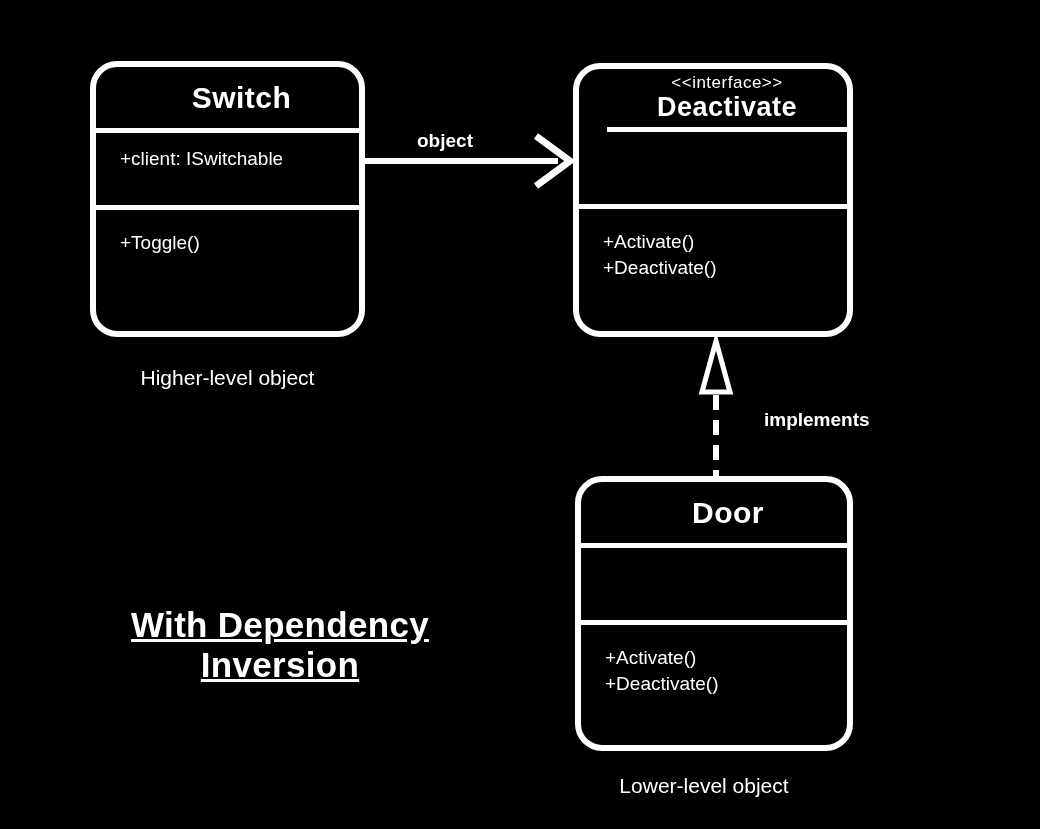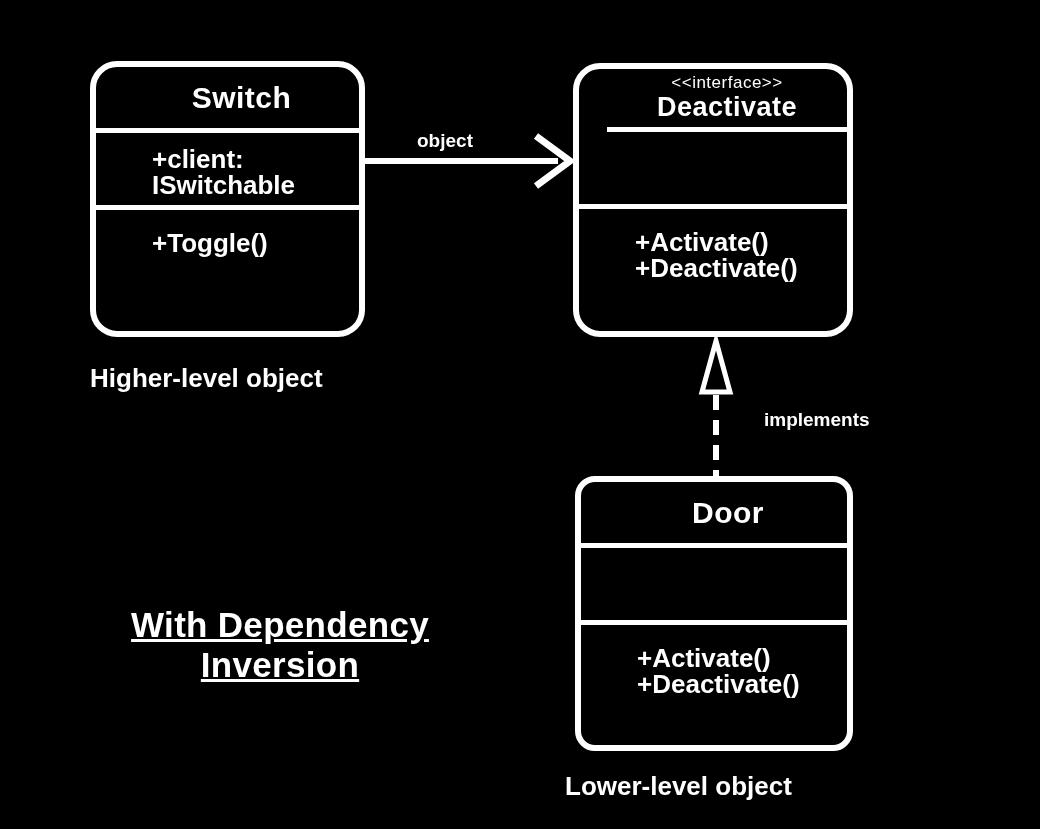--- a/index.html
+++ b/index.html
@@ -51,35 +51,35 @@
     letter-spacing: 0.5px;
     line-height: 1.15;
   }
   .uml-iface-name {
     font-size: 27px;
     font-weight: 800;
     letter-spacing: 0.5px;
     line-height: 1.15;
   }
   .uml-members {
-    padding: 13px 10px 0 56px;
-    font-size: 26px;
-    font-weight: 700;
+    padding: 13px 10px 0 24px;
+    font-size: 19px;
+    font-weight: 400;
     line-height: 26px;
   }
   .uml-members.methods {
     padding-top: 20px;
   }
   .member-line { display: block; }
   
   .caption {
     position: absolute;
-    font-size: 26px;
-    font-weight: 700;
-    text-align: left;
+    font-size: 21px;
+    font-weight: 400;
+    text-align: center;
     line-height: 24px;
   }
   .rel-label {
     position: absolute;
     font-size: 19px;
     font-weight: 700;
     line-height: 24px;
   }
   .heading {
     position: absolute;
@@ -137,21 +137,21 @@
       <div class="uml-stereotype">&lt;&lt;interface&gt;&gt;</div>
       <div class="uml-iface-name">Deactivate</div>
     </div>
     <div class="uml-sec divided uml-members" style="height:77px;"></div>
     <div class="uml-sec uml-members methods" style="flex:1;">
       <span class="member-line">+Activate()</span>
       <span class="member-line">+Deactivate()</span>
     </div>
   </div>
 
-  <div class="uml-box" style="left:575px; top:476px; width:278px; height:275px;border-radius:20px;">
+  <div class="uml-box" style="left:575px; top:476px; width:278px; height:275px;">
     <div class="uml-sec divided uml-title-sec" style="height:66px;">
       <div class="uml-class-name">Door</div>
     </div>
     <div class="uml-sec divided uml-members" style="height:77px;"></div>
     <div class="uml-sec uml-members methods" style="flex:1;">
       <span class="member-line">+Activate()</span>
       <span class="member-line">+Deactivate()</span>
     </div>
   </div>
 

